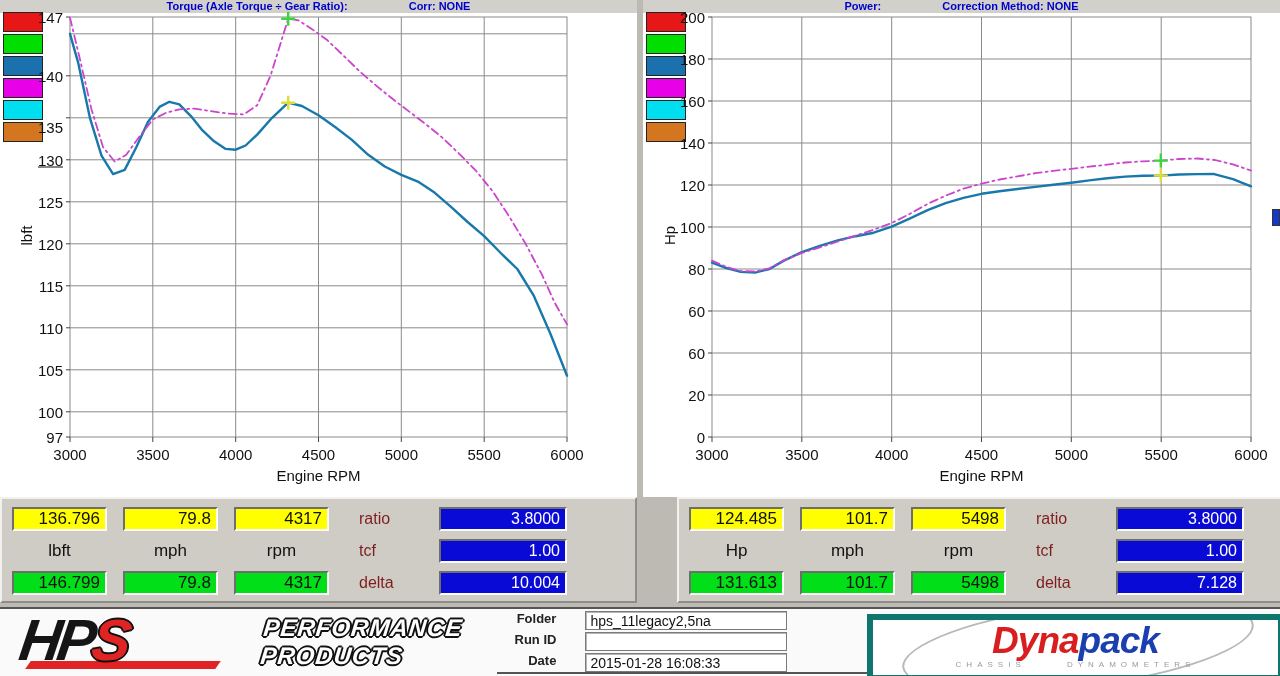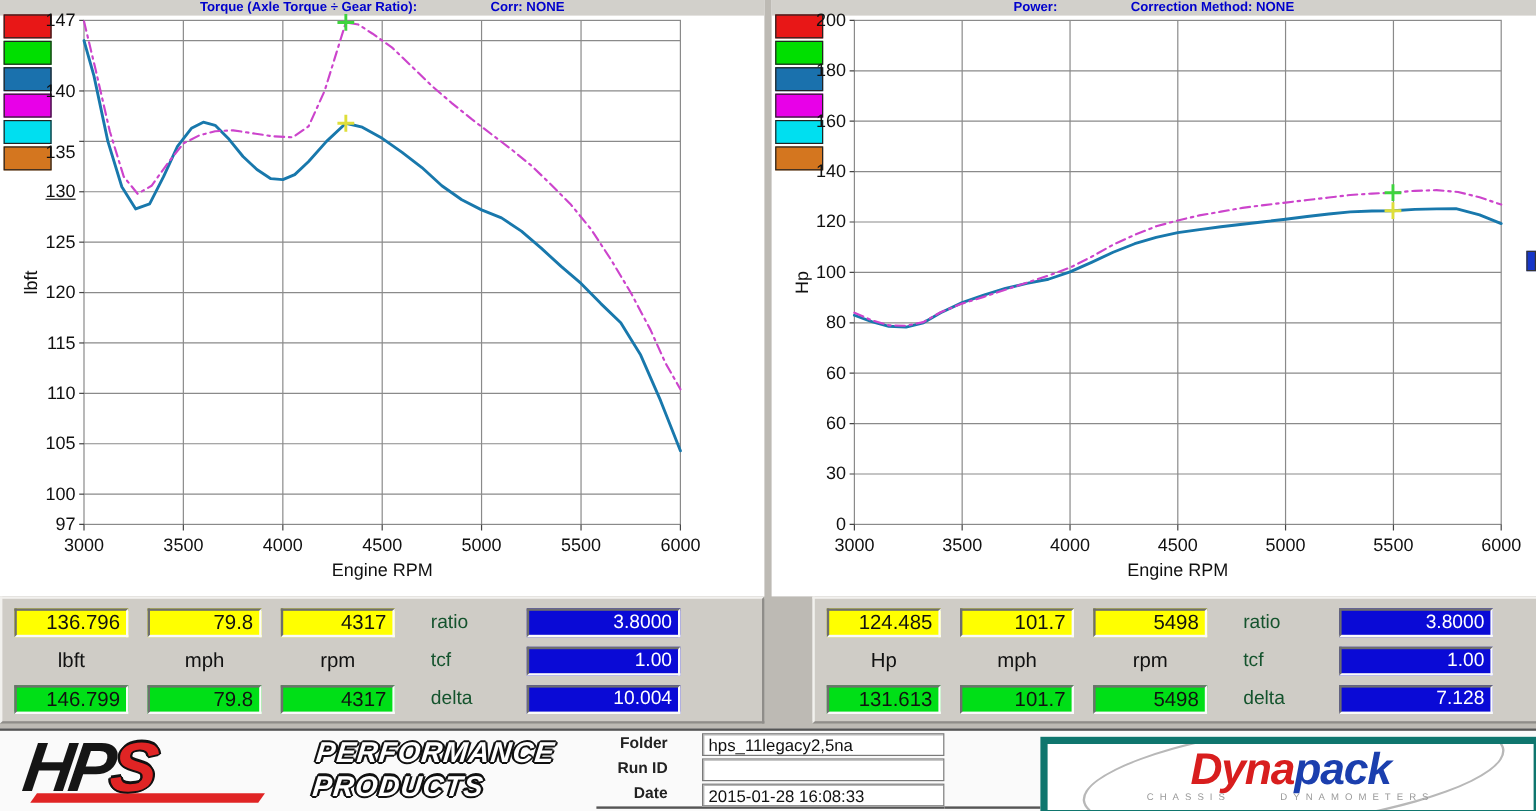--- a/index.html
+++ b/index.html
@@ -28,21 +28,21 @@
     display:grid;grid-template-columns:95px 95px 95px 78px 128px;column-gap:16px;row-gap:8px;
     padding:8px 0 0 10px;align-content:start;}
   #readout-torque{left:0;}
   #readout-power{left:677px;}
   .vbox{height:24px;box-sizing:border-box;border:2px solid;border-color:#6e6e6e #fafafa #fafafa #6e6e6e;
     text-align:right;font-size:17px;line-height:20px;padding:0 5px;color:#111;}
   .vbox.yellow{background:#ffff00;}
   .vbox.green{background:#00df17;}
   .vbox.blue{background:#0a0ad6;color:#ffffff;font-size:16px;}
   .unit-label{text-align:center;font-size:17px;color:#111;line-height:24px;}
-  .param-label{color:#14532d;font-size:16px;line-height:24px;padding-left:14px;}
+  .param-label{color:#7f1d1d;font-size:16px;line-height:24px;padding-left:14px;}
 
   
   .footer{position:absolute;top:607px;left:0;width:1280px;height:69px;background:#fafafa;border-top:2px solid #555;box-sizing:border-box;}
   .hps-section{position:absolute;left:0;top:0;width:497px;height:67px;overflow:hidden;}
   .hps-logo{position:absolute;left:20px;top:2px;font-style:italic;font-weight:900;
     font-size:58px;line-height:58px;letter-spacing:-4px;transform:skewX(-8deg);}
   .hps-hp{color:#151515;}
   .hps-s{color:#e02424;text-shadow:-2px 0 #111,2px 0 #111,0 -2px #111,0 2px #111,-1px -1px #111,1px 1px #111,-1px 1px #111,1px -1px #111;}
   .hps-underline{position:absolute;left:28px;top:52px;width:190px;height:8px;background:#e02424;transform:skewX(-35deg);}
   .hps-words{position:absolute;left:262px;top:5px;font-style:italic;font-weight:900;font-size:24px;line-height:28px;
@@ -202,21 +202,21 @@
     <div class="ylabel">Hp</div>
   <div class="ytick" style="left: 62px; top: 17px;">200</div>
       <div class="ytick" style="left: 62px; top: 59px;">180</div>
       <div class="ytick" style="left: 62px; top: 101px;">160</div>
       <div class="ytick" style="left: 62px; top: 143px;">140</div>
       <div class="ytick" style="left: 62px; top: 185px;">120</div>
       <div class="ytick" style="left: 62px; top: 227px;">100</div>
       <div class="ytick" style="left: 62px; top: 269px;">80</div>
       <div class="ytick" style="left: 62px; top: 311px;">60</div>
       <div class="ytick" style="left: 62px; top: 353px;">60</div>
-      <div class="ytick" style="left: 62px; top: 395px;">30</div>
+      <div class="ytick" style="left: 62px; top: 395px;">20</div>
       <div class="ytick" style="left: 62px; top: 437px;">0</div>
       <div class="xtick" style="left: 69px; top: 446px;">3000</div>
       <div class="xtick" style="left: 158.833px; top: 446px;">3500</div>
       <div class="xtick" style="left: 248.667px; top: 446px;">4000</div>
       <div class="xtick" style="left: 338.5px; top: 446px;">4500</div>
       <div class="xtick" style="left: 428.333px; top: 446px;">5000</div>
       <div class="xtick" style="left: 518.167px; top: 446px;">5500</div>
       <div class="xtick" style="left: 608px; top: 446px;">6000</div>
       <div class="xlabel" style="left: 338.5px; top: 467px;">Engine RPM</div>
     </section>

